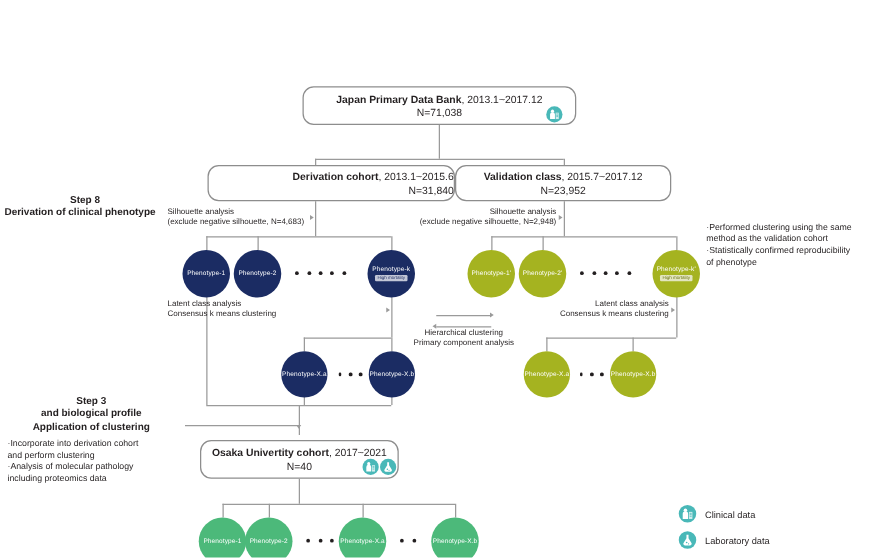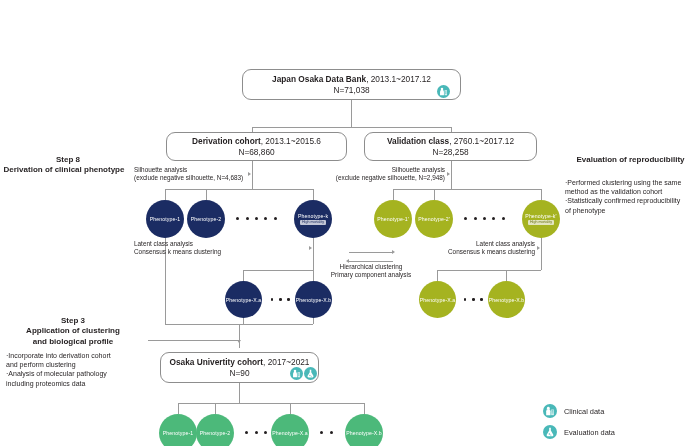--- a/index.html
+++ b/index.html
@@ -111,47 +111,47 @@
 <div class="arw r" style="left:392px;top:250px;"></div>
 <div class="hline" style="left:349px;top:261px;width:44px;"></div>
 <div class="arw l" style="left:346px;top:259px;"></div>
 
 <div class="arw r" style="left:248px;top:172px;"></div>
 <div class="arw r" style="left:447px;top:172px;"></div>
 <div class="arw r" style="left:309px;top:246px;"></div>
 <div class="arw r" style="left:537px;top:246px;"></div>
 
 <div class="box" style="left:242px;top:69px;width:219px;height:31px;">
-  <div class="l1"><b>Japan Osaka Data Bank</b><span>, 2013.1~2017.12</span></div>
+  <div class="l1"><b>Japan Primary Data Bank</b><span>, 2013.1~2017.12</span></div>
   <div class="l2">N=71,038</div>
 </div>
 <div class="dicon" style="left:437px;top:85px;">
   <svg width="9" height="9" viewBox="0 0 12 12">
       <circle cx="4" cy="2.6" r="1.7" fill="#fff"></circle>
       <path d="M1.4 11V6.2a2.6 2.6 0 0 1 5.2 0V11z" fill="#fff"></path>
       <rect x="7.4" y="4.2" width="3.3" height="6.8" fill="#fff" opacity=".75"></rect>
       <rect x="8.1" y="5.2" width="1.9" height=".7" fill="#49b8b8"></rect>
       <rect x="8.1" y="6.6" width="1.9" height=".7" fill="#49b8b8"></rect>
       <rect x="8.1" y="8" width="1.9" height=".7" fill="#49b8b8"></rect>
     </svg>
 </div>
 
-<div class="box" style="left:166px;top:132px;width:181px;height:29px;">
+<div class="box" style="left:166px;top:132px;width:198px;height:29px;align-items:flex-end;">
   <div class="l1"><b>Derivation cohort</b><span>, 2013.1~2015.6</span></div>
-  <div class="l2">N=68,860</div>
+  <div class="l2">N=31,840</div>
 </div>
 
 <div class="box" style="left:364px;top:132px;width:173px;height:29px;">
-  <div class="l1"><b>Validation class</b><span>, 2760.1~2017.12</span></div>
-  <div class="l2">N=28,258</div>
+  <div class="l1"><b>Validation class</b><span>, 2015.7~2017.12</span></div>
+  <div class="l2">N=23,952</div>
 </div>
 
 <div class="box" style="left:160px;top:352px;width:159px;height:31px;">
   <div class="l1"><b>Osaka Univertity cohort</b><span>, 2017~2021</span></div>
-  <div class="l2">N=90</div>
+  <div class="l2">N=40</div>
 </div>
 <div class="dicon" style="left:290px;top:367px;">
   <svg width="9" height="9" viewBox="0 0 12 12">
       <circle cx="4" cy="2.6" r="1.7" fill="#fff"></circle>
       <path d="M1.4 11V6.2a2.6 2.6 0 0 1 5.2 0V11z" fill="#fff"></path>
       <rect x="7.4" y="4.2" width="3.3" height="6.8" fill="#fff" opacity=".75"></rect>
       <rect x="8.1" y="5.2" width="1.9" height=".7" fill="#49b8b8"></rect>
       <rect x="8.1" y="6.6" width="1.9" height=".7" fill="#49b8b8"></rect>
       <rect x="8.1" y="8" width="1.9" height=".7" fill="#49b8b8"></rect>
     </svg>
@@ -184,33 +184,32 @@
   <div>Hierarchical clustering</div>
   <div>Primary component analysis</div>
 </div>
 
 <div class="step c" style="left:8px;top:155px;width:120px;">
   <div>Step 8</div>
   <div style="margin-left:-8px;">Derivation of clinical phenotype</div>
 </div>
 
 <div class="step c" style="left:563px;top:155px;width:135px;">
-  <div>Evaluation of reproducibility</div>
 </div>
 <div class="bullets" style="left:565px;top:178px;">
   <div>·Performed clustering using the same</div>
   <div>  method as the validation cohort</div>
   <div>·Statistically confirmed reproducibility</div>
   <div>  of phenotype</div>
 </div>
 
 <div class="step c" style="left:3px;top:316px;width:140px;">
   <div>Step 3</div>
+  <div>and biological profile</div>
   <div>Application of clustering</div>
-  <div>and biological profile</div>
 </div>
 <div class="bullets" style="left:6px;top:351px;">
   <div>·Incorporate into derivation cohort</div>
   <div>  and perform clustering</div>
   <div>·Analysis of molecular pathology</div>
   <div>  including proteomics data</div>
 </div>
 
 <div class="circ navy" style="left:146px;top:200px;width:38px;height:38px;">
   <div class="nm">Phenotype-1</div>
@@ -309,15 +308,15 @@
     <span class="t">Clinical data</span>
   </div>
   <div class="legrow" style="left:503px;top:425px;">
     <span class="dicon" style="position:relative;left:0;top:0;width:14px;height:14px;">
       <svg width="10" height="10" viewBox="0 0 12 12">
           <path d="M5 1h2v3.3l2.8 4.6a1.5 1.5 0 0 1-1.3 2.3H3.5a1.5 1.5 0 0 1-1.3-2.3L5 4.3z" fill="#fff"></path>
           <circle cx="5.2" cy="8.4" r=".8" fill="#49b8b8"></circle>
           <circle cx="7" cy="9.6" r=".6" fill="#49b8b8"></circle>
         </svg>
     </span>
-    <span class="t">Evaluation data</span>
+    <span class="t">Laboratory data</span>
   </div>
 </div>
 
 </body></html>

